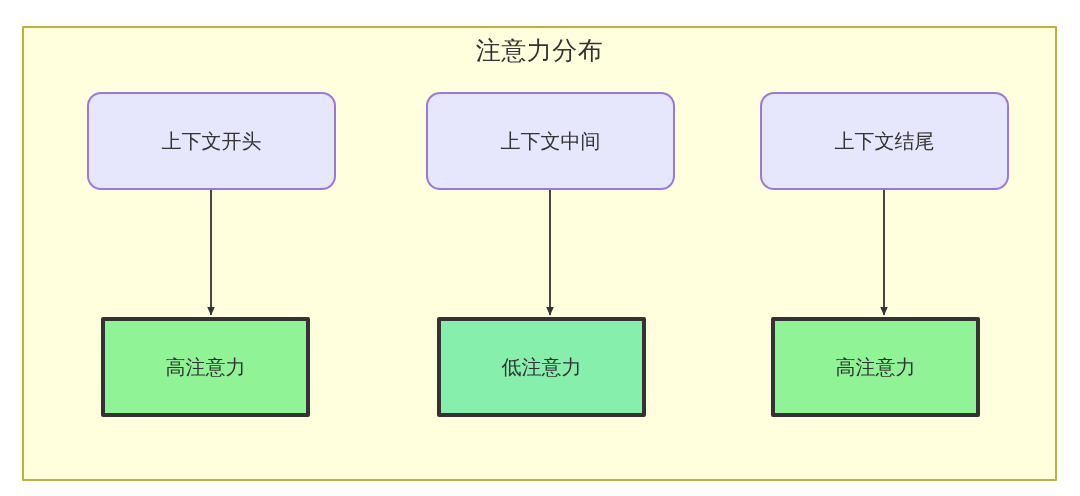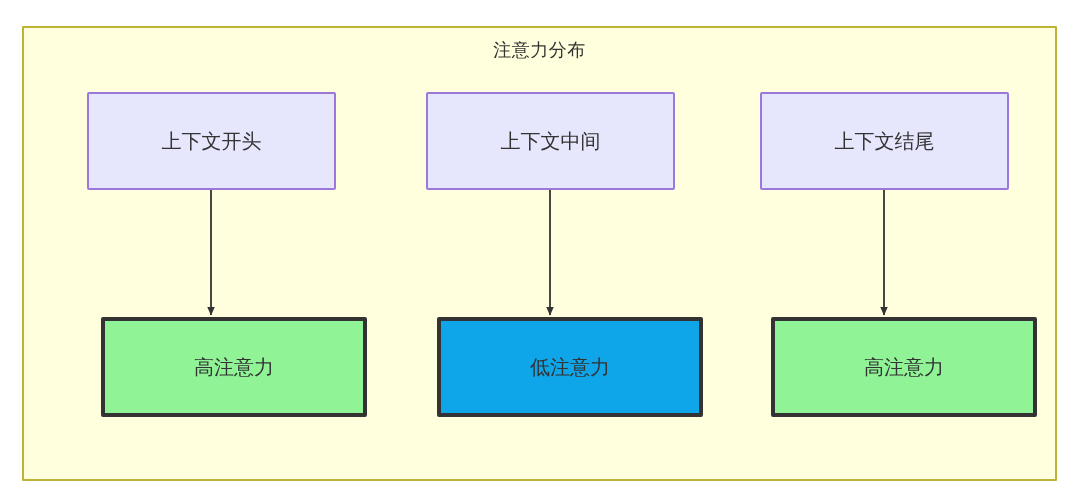--- a/index.html
+++ b/index.html
@@ -33,21 +33,21 @@
     border: 2px solid #bdb437;
     border-radius: 1px;
   }
 
   .frame-title {
     position: absolute;
     left: 0;
     right: 0;
     top: 10px;
     text-align: center;
-    font-size: 18px;
+    font-size: 25px;
     line-height: 24px;
     color: #333333;
     letter-spacing: 0.5px;
     white-space: nowrap;
   }
 
   
   .node {
     position: absolute;
     box-sizing: border-box;
@@ -61,36 +61,36 @@
     white-space: nowrap;
   }
 
   
   .node-context {
     top: 92px;
     width: 249px;
     height: 98px;
     background: #e6e6fd;
     border: 2px solid #9d78dc;
-    border-radius: 2px;
+    border-radius: 14px;
   }
   .ctx-start  { left: 87px;  }
   .ctx-middle { left: 426px; }
   .ctx-end    { left: 760px; }
 
   
   .node-attention {
     top: 317px;
-    width: 266px;
+    width: 209px;
     height: 100px;
     border: 4px solid #333333;
     border-radius: 2px;
   }
   .att-high-left  { left: 101px; background: #90f497; }
-  .att-low-mid    { left: 437px; background: #0ea5e9; }
+  .att-low-mid    { left: 437px; background: #86efac; }
   .att-high-right { left: 771px; background: #90f497; }
 
   
   .edge-layer {
     position: absolute;
     left: 0;
     top: 0;
     width: 1080px;
     height: 496px;
     pointer-events: none;

